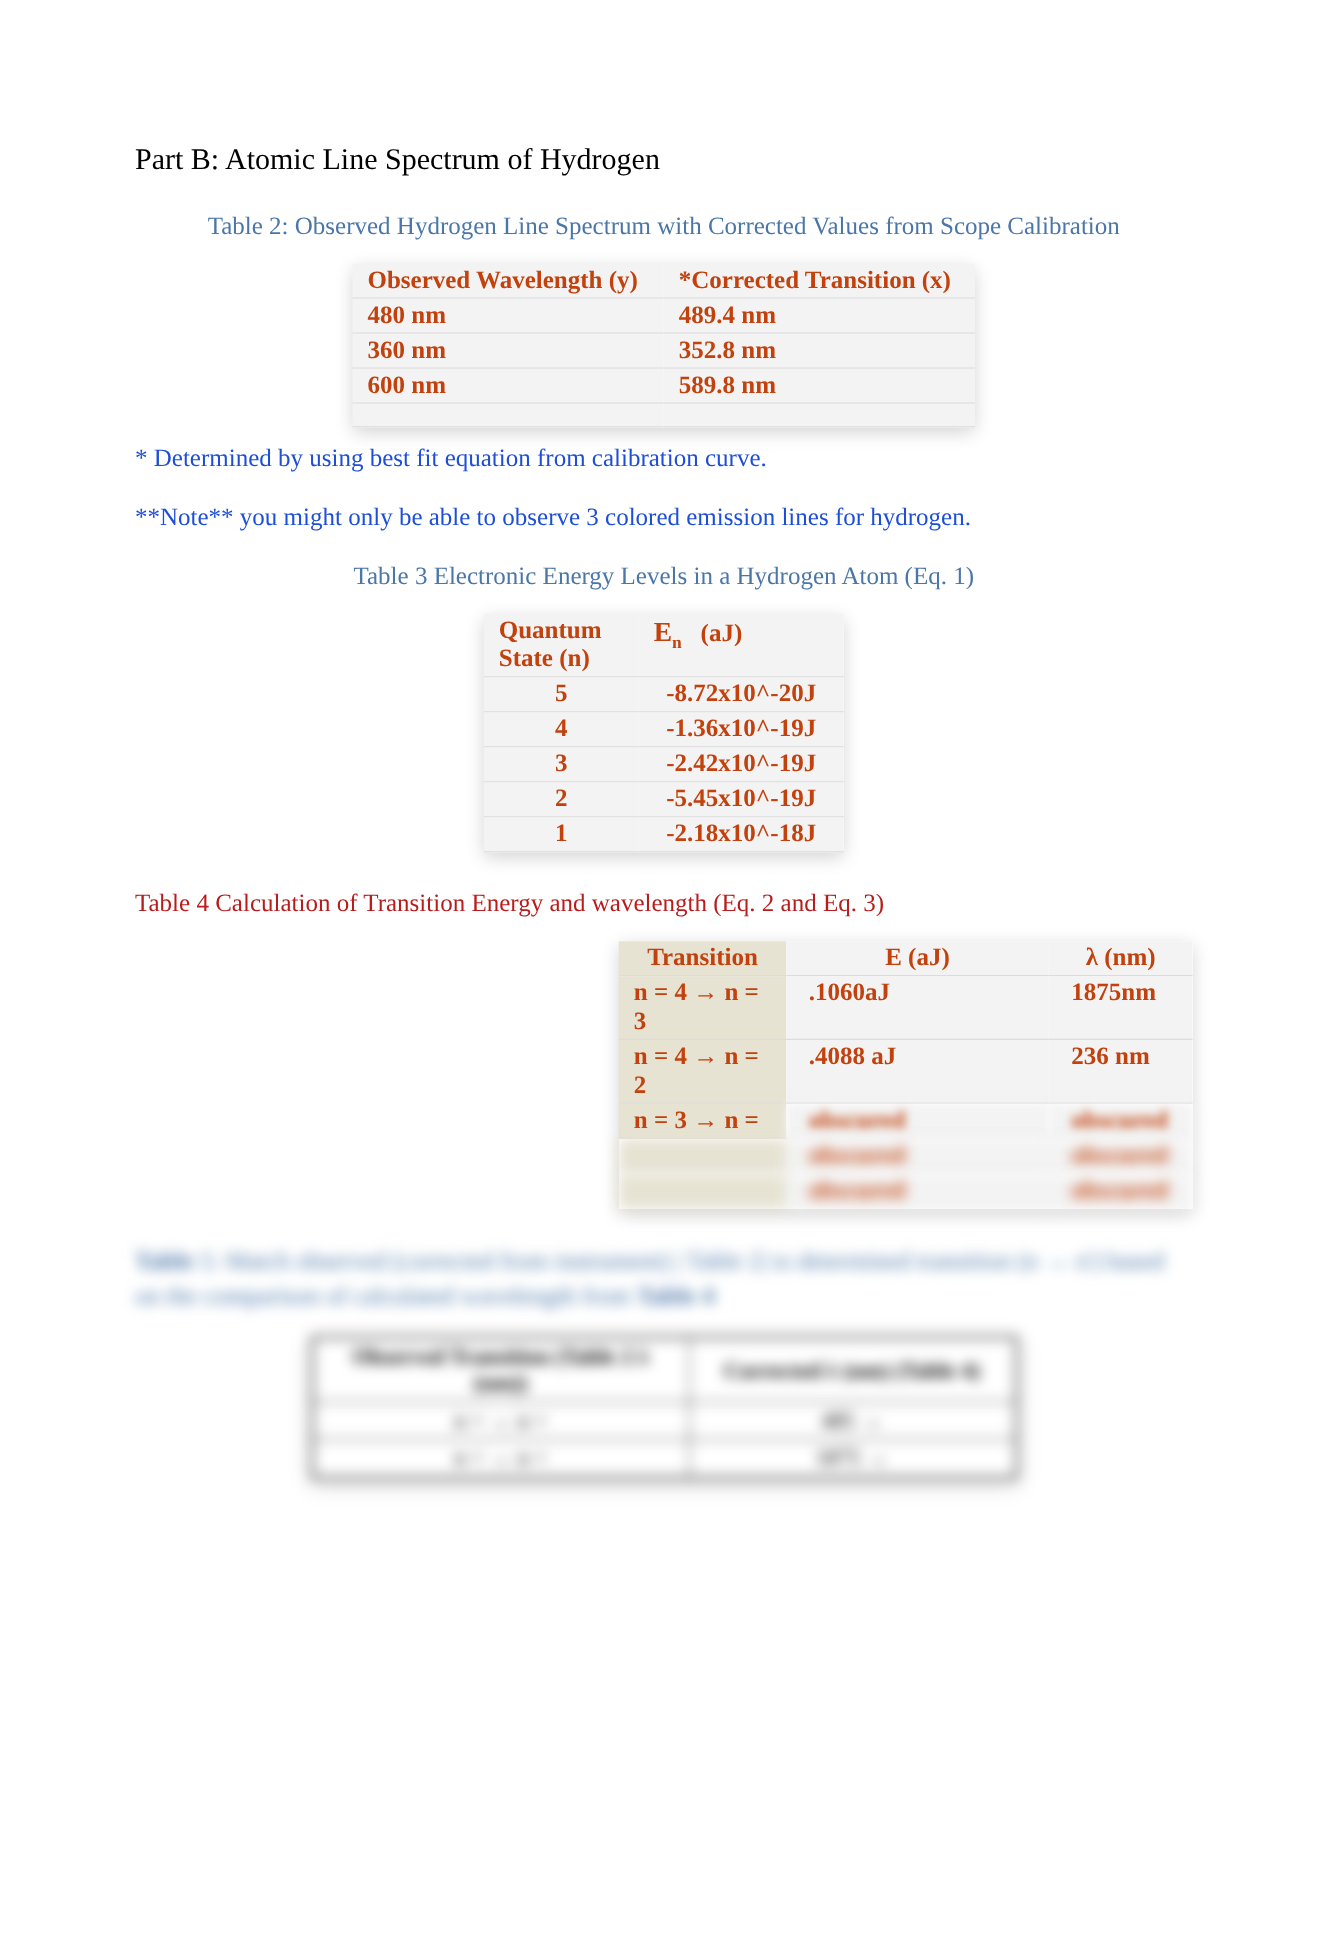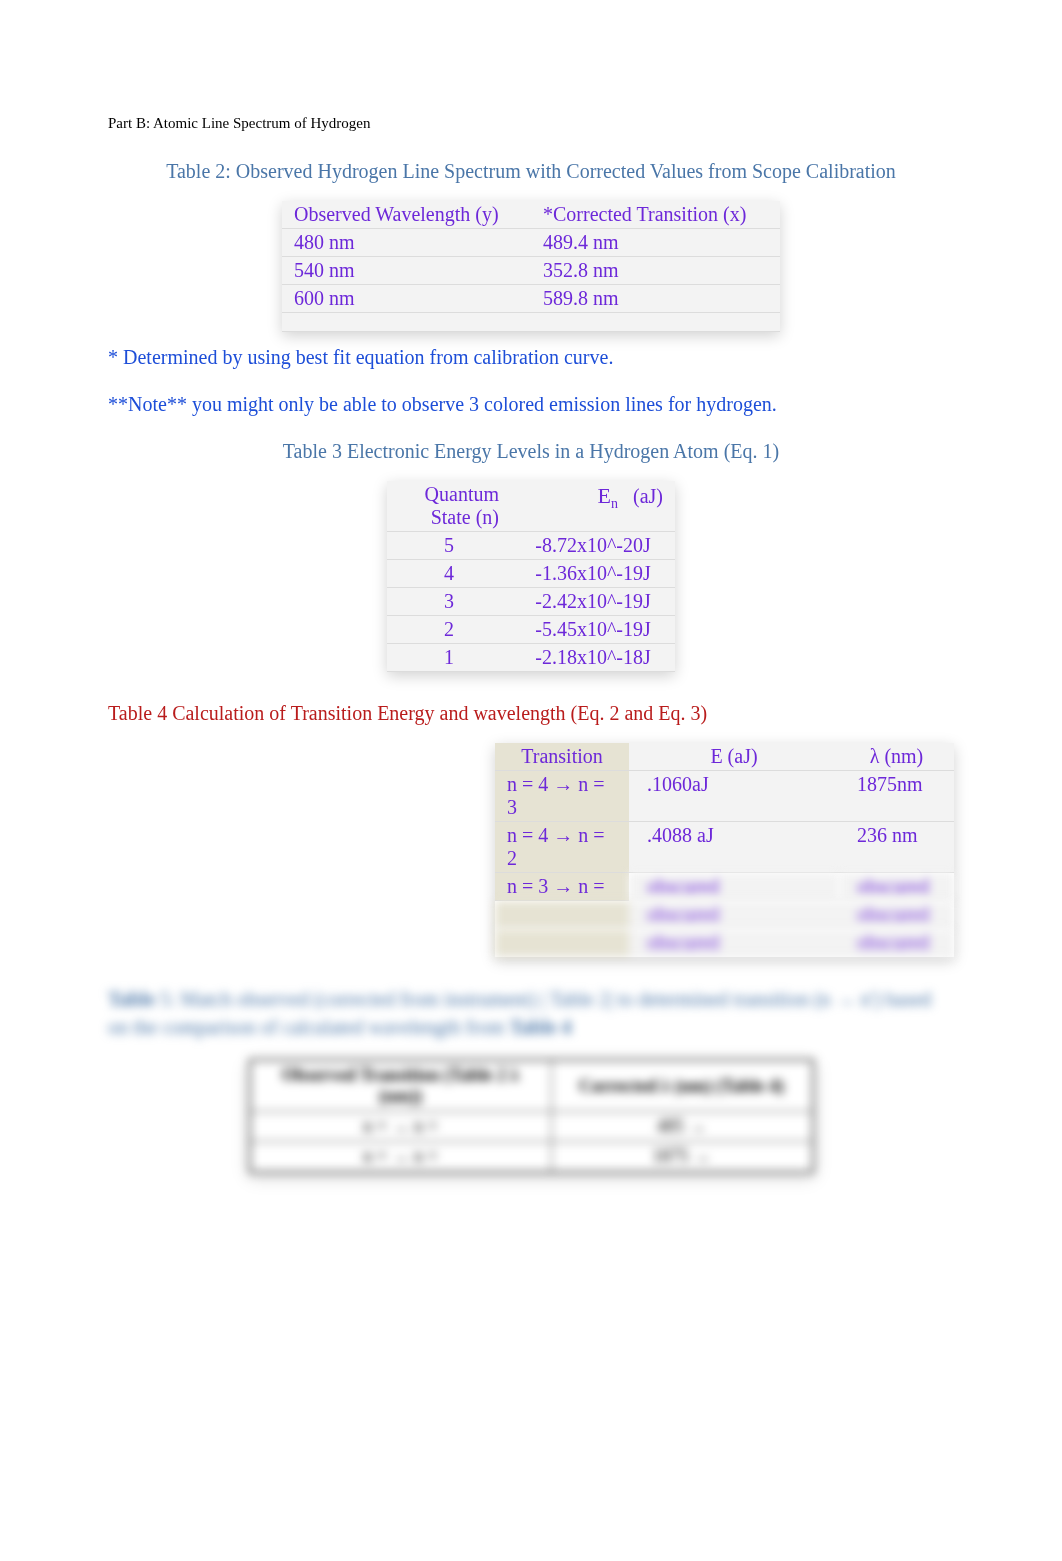--- a/index.html
+++ b/index.html
@@ -7,21 +7,21 @@
       padding: 0;
       background: #ffffff;
       font-family: 'Times New Roman', Times, serif;
       width: 1062px;
       min-height: 1561px;
     }
     .content {
       padding: 115px 108px 0 108px;
     }
     .section-title {
-      font-size: 15px;
+      font-size: 24px;
       color: #000;
       margin-bottom: 28px;
     }
     .table-caption {
       font-size: 20px;
       color: #4a76a8;
       text-align: center;
       margin-bottom: 18px;
     }
     .table-caption-t4 {
@@ -30,24 +30,24 @@
       margin-bottom: 18px;
       margin-left: 0;
     }
     .tbl {
       border-collapse: separate;
       border-spacing: 0;
       box-shadow: 0 4px 14px rgba(0,0,0,0.18);
     }
     .tbl td, .tbl th {
       font-size: 20px;
-      color: #6d28d9;
+      color: #c2410c;
       padding: 2px 12px 2px 12px;
       text-align: left;
-      font-weight: normal;
+      font-weight: bold;
       vertical-align: top;
     }
     .tbl th {
       background: #efefef;
     }
     
     .table2-wrap {
       display: flex;
       justify-content: center;
       margin-bottom: 14px;
@@ -71,21 +71,21 @@
       justify-content: center;
       margin-bottom: 30px;
     }
     .table3 td, .table3 th {
       background: #f3f3f3;
       border-bottom: 1px solid #dcdcdc;
       text-align: center;
     }
     .table3 .col1 { width: 100px; }
     .table3 .col2 { width: 140px; }
-    .table3 th { text-align: right; }
+    .table3 th { text-align: left; }
     .subscript { vertical-align: sub; font-size: 0.7em; }
     
     .table4-wrap {
       display: flex;
       justify-content: flex-end;
       margin-bottom: 28px;
     }
     .table4 td, .table4 th {
       background: #f3f3f3;
       border-bottom: 1px solid #dcdcdc;
@@ -142,21 +142,21 @@
       <tbody>
           <tr>
         <th class="col1">Observed Wavelength (y)</th>
         <th class="col2">*Corrected Transition (x)</th>
       </tr>
       <tr>
         <td class="col1">480 nm</td>
         <td class="col2">489.4 nm</td>
       </tr>
       <tr>
-        <td class="col1">540 nm</td>
+        <td class="col1">360 nm</td>
         <td class="col2">352.8 nm</td>
       </tr>
       <tr>
         <td class="col1">600 nm</td>
         <td class="col2">589.8 nm</td>
       </tr>
       <tr>
         <td class="col1"></td>
         <td class="col2"></td>
       </tr>

